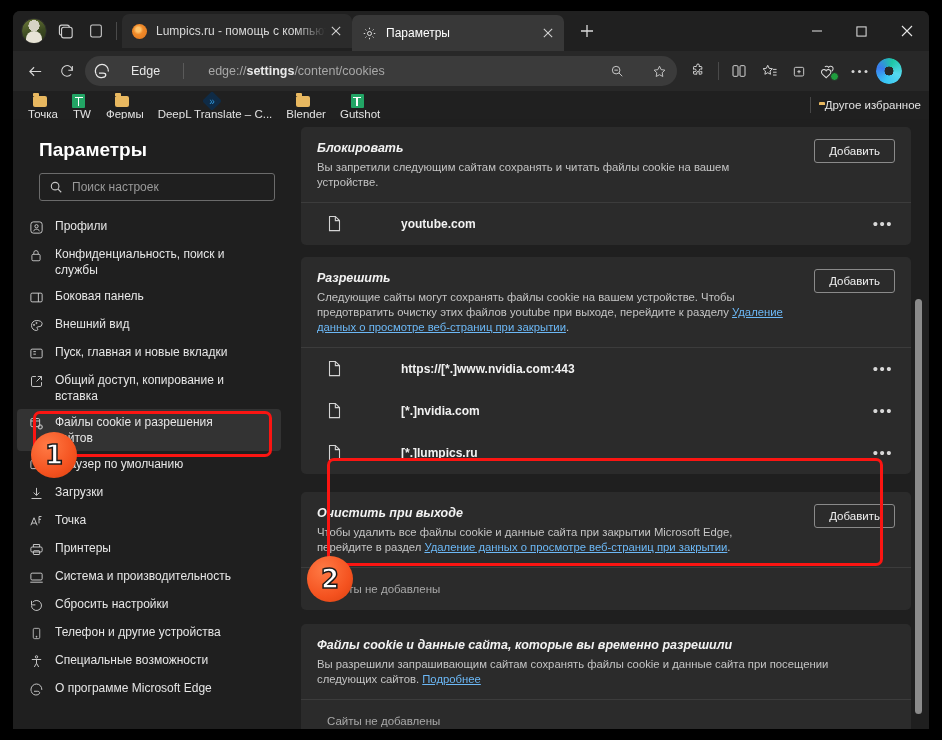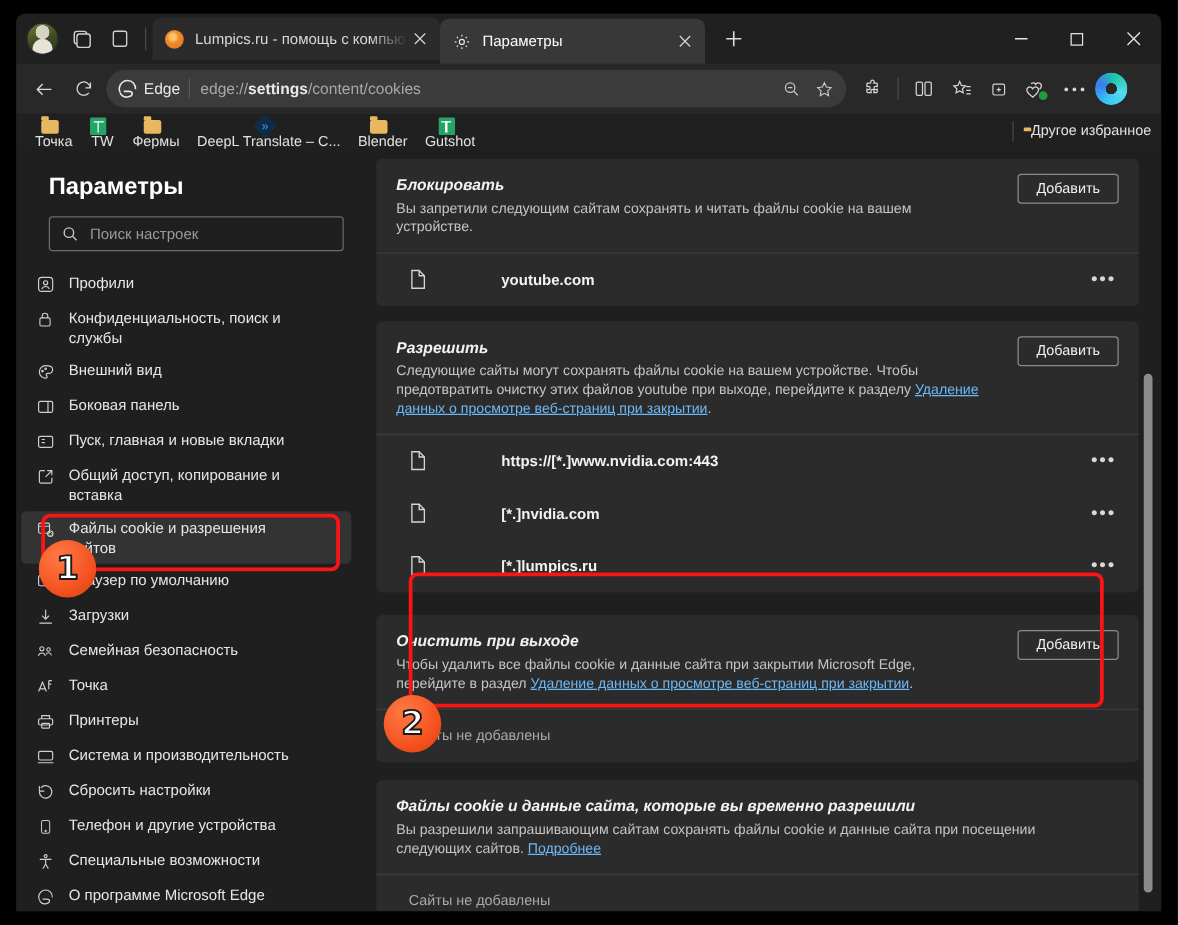--- a/index.html
+++ b/index.html
@@ -100,20 +100,21 @@
   .nbtn { width:32px;height:32px;display:flex;align-items:center;justify-content:center;color:#d6d6d6;flex:none; }
   .omnibox {
     flex: 0 0 auto;
     width: 592px;
     height: 30px;
     margin: 0 4px 0 2px;
     background: #3b3b3b;
     border-radius: 15px;
     display:flex; align-items:center;
     padding: 0 6px 0 8px;
+    gap: 16px;
   }
   .edge-logo { width:18px;height:18px;flex:none;margin-right:4px; }
   .edge-word { font-size:12.5px;color:#e8e8e8;margin-right:7px;flex:none; }
   .ob-sep { width:1px;height:16px;background:#5a5a5a;margin-right:8px;flex:none; }
   .url { flex:1 1 auto; font-size:12.5px; color:#a8a8a8; white-space:nowrap; overflow:hidden;}
   .url b { color:#e9e9e9; font-weight:700;text-align:right; }
   .ob-btn { width:24px;height:24px;display:flex;align-items:center;justify-content:center;color:#c8c8c8;flex:none;margin-left:2px;}
   .tail { display:flex; align-items:center; margin-left:2px; }
   .tbtn { width:30px;height:30px;display:flex;align-items:center;justify-content:center;color:#d5d5d5;flex:none; position:relative;}
   .copilot {
@@ -454,35 +455,35 @@
               <svg width="14" height="15" viewBox="0 0 24 24" fill="none" stroke="currentColor" stroke-width="1.5">
                   <rect x="5" y="10" width="14" height="11" rx="2"></rect>
                   <path d="M8.2 10V7.4a3.8 3.8 0 017.6 0V10"></path>
                 </svg>
             </span>
             <span class="nlabel" style="max-width:190px;display:inline-block;">Конфиденциальность, поиск и службы</span>
           </div>
           <div class="navitem">
             <span class="nico">
               <svg width="15" height="15" viewBox="0 0 24 24" fill="none" stroke="currentColor" stroke-width="1.5">
+                  <rect x="3" y="5" width="18" height="14" rx="2"></rect>
+                  <path d="M15 5v14"></path>
+                </svg>
+            </span>
+            <span class="nlabel">Боковая панель</span>
+          </div>
+          <div class="navitem">
+            <span class="nico">
+              <svg width="15" height="15" viewBox="0 0 24 24" fill="none" stroke="currentColor" stroke-width="1.5">
                   <path d="M12 4a8 8 0 100 16c1.2 0 2-.8 2-1.8 0-1.4-1.3-1.6-1.3-2.7 0-.9.8-1.5 1.8-1.5h1.6A4.9 4.9 0 0021 9c0-2.9-3.4-5-9-5z"></path>
                   <circle cx="8" cy="11" r="1"></circle>
                   <circle cx="12" cy="8" r="1"></circle>
                 </svg>
             </span>
             <span class="nlabel">Внешний вид</span>
-          </div>
-          <div class="navitem">
-            <span class="nico">
-              <svg width="15" height="15" viewBox="0 0 24 24" fill="none" stroke="currentColor" stroke-width="1.5">
-                  <rect x="3" y="5" width="18" height="14" rx="2"></rect>
-                  <path d="M15 5v14"></path>
-                </svg>
-            </span>
-            <span class="nlabel">Боковая панель</span>
           </div>
           <div class="navitem">
             <span class="nico">
               <svg width="15" height="15" viewBox="0 0 24 24" fill="none" stroke="currentColor" stroke-width="1.5">
                   <rect x="3" y="5" width="18" height="14" rx="2"></rect>
                   <path d="M7 9h4M7 13h4"></path>
                 </svg>
             </span>
             <span class="nlabel">Пуск, главная и новые вкладки</span>
           </div>
@@ -517,31 +518,20 @@
             </span>
             <span class="nlabel">Браузер по умолчанию</span>
           </div>
           <div class="navitem">
             <span class="nico">
               <svg width="15" height="15" viewBox="0 0 24 24" fill="none" stroke="currentColor" stroke-width="1.5">
                   <path d="M12 3v12M7.5 10.5L12 15l4.5-4.5M4 20h16"></path>
                 </svg>
             </span>
             <span class="nlabel">Загрузки</span>
-          </div>
-          <div class="navitem">
-            <span class="nico">
-              <svg width="16" height="15" viewBox="0 0 24 24" fill="none" stroke="currentColor" stroke-width="1.4">
-                  <circle cx="8" cy="8" r="2.6"></circle>
-                  <circle cx="16.5" cy="9" r="2.2"></circle>
-                  <path d="M3.5 17c.8-2.4 2.5-3.6 4.5-3.6S11.7 14.6 12.5 17"></path>
-                  <path d="M13.5 15.2c.7-1.3 1.8-2 3-2 1.8 0 3.2 1.3 3.8 3.2"></path>
-                </svg>
-            </span>
-            <span class="nlabel">Семейная безопасность</span>
           </div>
           <div class="navitem">
             <span class="nico">
               <svg width="15" height="15" viewBox="0 0 24 24" fill="none" stroke="currentColor" stroke-width="1.5">
                   <path d="M3 18L8 6l5 12M4.8 14.5h6.4"></path>
                   <path d="M16 4v11M16 4h4M16 8.5h3.2"></path>
                 </svg>
             </span>
             <span class="nlabel">Точка</span>
           </div>

